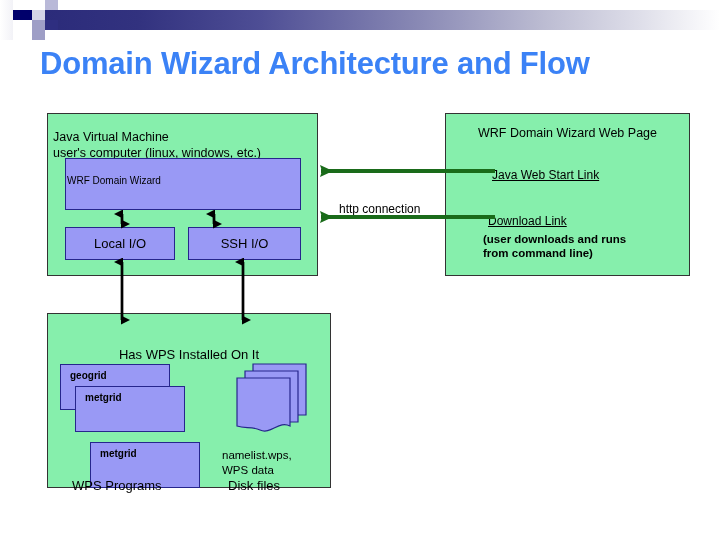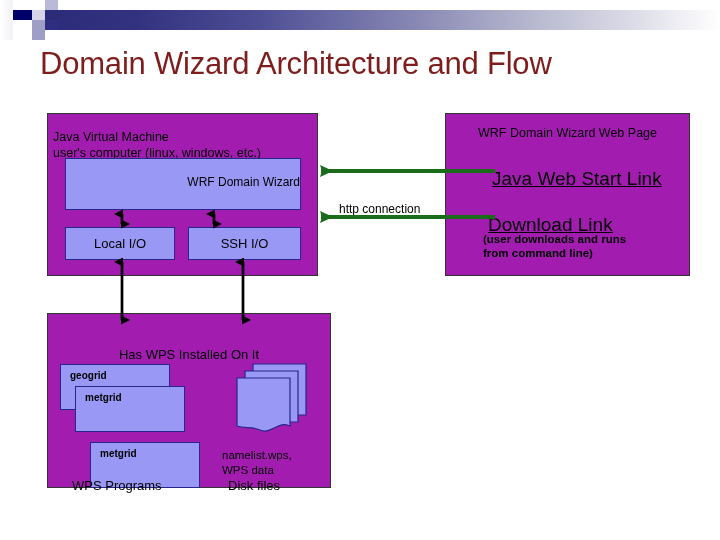--- a/index.html
+++ b/index.html
@@ -36,30 +36,30 @@
       #ffffff 100%);
   }
   .sq { position: absolute; }
 
   
   #page-title {
     position: absolute;
     left: 40px; top: 46px;
     width: 660px;
     font-size: 31px;
-    font-weight: normal;
+    font-weight: bold;
     letter-spacing: -0.2px;
-    color: #7f1d1d;
+    color: #3b82f6;
     white-space: nowrap;
   }
 
   
   .outer-box {
     position: absolute;
-    background: #a21caf;
+    background: #86efac;
     border: 1px solid #333333;
     box-sizing: border-box;
     padding-left: 14px;
   }
   .inner-box {
     position: absolute;
     background: #9999f5;
     border: 1px solid #26268c;
     box-sizing: border-box;
   }
@@ -71,21 +71,21 @@
 
   
   #jvm-box { left: 47px; top: 113px; width: 271px; height: 163px; }
   #jvm-label {
     left: 53px; top: 117px;
     font-size: 12.5px; line-height: 16px;
   }
   #wrf-wizard-box { left: 65px; top: 158px; width: 236px; height: 52px; }
   #wrf-wizard-label {
     position: absolute; left: 1px; right: 0; top: 16px;
-    text-align: right; font-size: 12px;
+    text-align: left; font-size: 10px;
   }
   #local-io-box { left: 65px; top: 227px; width: 110px; height: 33px; }
   #ssh-io-box   { left: 188px; top: 227px; width: 113px; height: 33px; }
   .io-label {
     position: absolute; left: 0; right: 0; top: 8px;
     text-align: center; font-size: 13px;
   }
 
   
   #wps-box { left: 47px; top: 313px; width: 284px; height: 175px; }
@@ -113,21 +113,21 @@
   #disk-files-label { left: 228px; top: 466px; font-size: 13px; }
 
   
   #webpage-box { left: 445px; top: 113px; width: 245px; height: 163px; }
   #webpage-title {
     position: absolute; left: 0; right: 0; top: 12px;
     text-align: center; font-size: 12.5px;
   }
   .weblink {
     position: absolute;
-    font-size: 19px;
+    font-size: 12px;
     text-decoration: underline;
     color: #000000;
     white-space: nowrap;
   }
   #java-web-start-link { left: 46px; top: 54px; }
   #download-link { left: 42px; top: 100px; }
   #download-note {
     position: absolute; left: 37px; top: 118px;
     font-size: 11.5px; font-weight: bold; line-height: 14px;
     white-space: pre;

